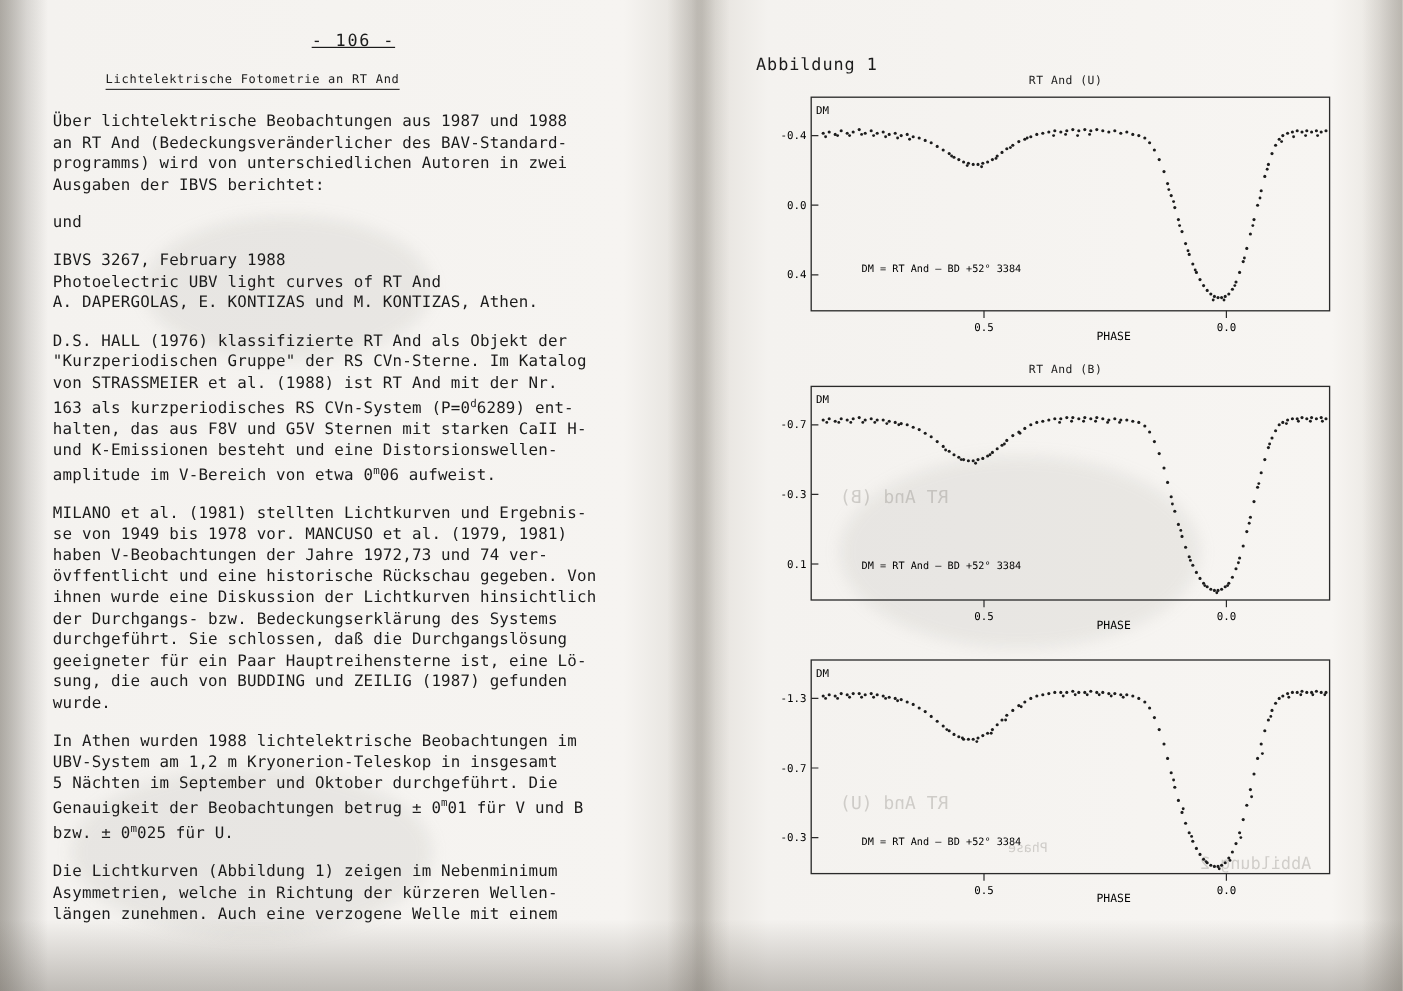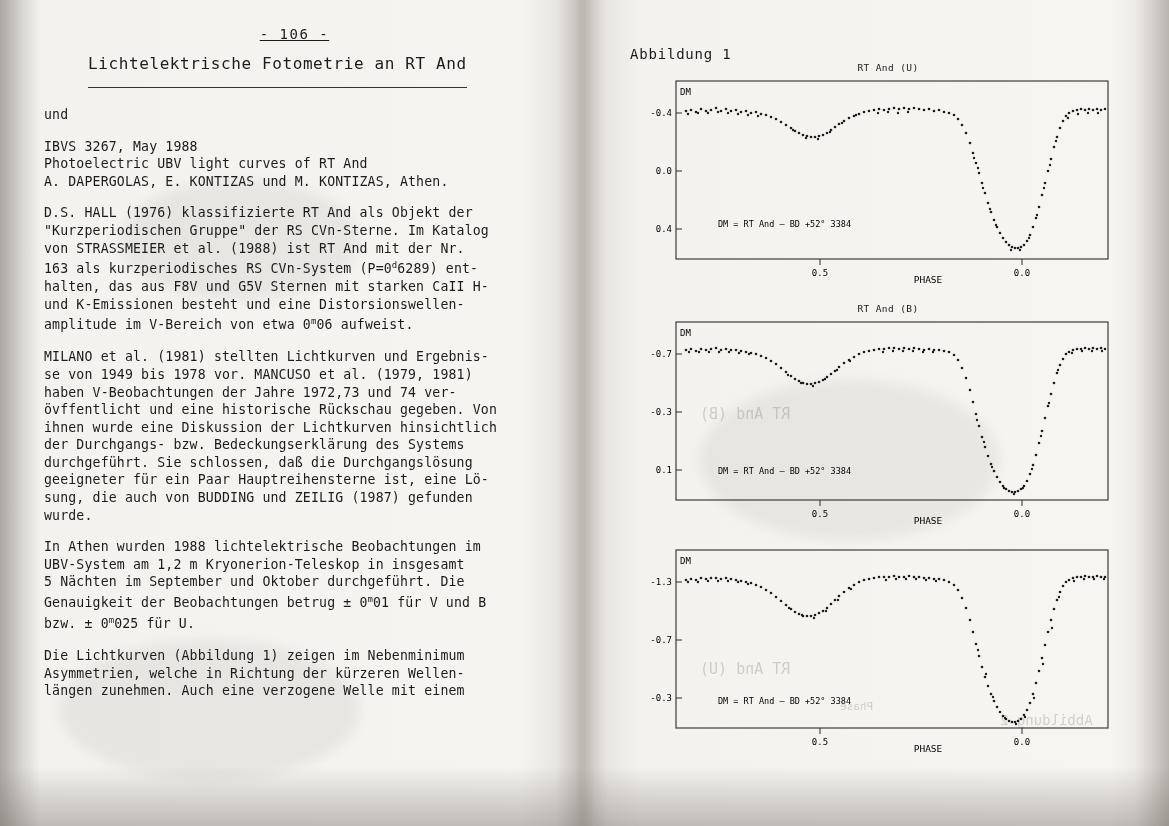--- a/index.html
+++ b/index.html
@@ -62,25 +62,25 @@
   }
   .page-num {
     text-align: center;
     font-size: 14px;
     letter-spacing: 1.5px;
     margin-bottom: 12px;
     text-decoration: underline;
   }
   .left-page .page-num { margin-left: -4px; }
   .doc-title {
-    font-size: 16px;
+    font-size: 10px;
     letter-spacing: 0.6px;
     text-align: center;
     border-bottom: 1px solid #333;
-    padding-bottom: 14px;
+    padding-bottom: 2px;
     display: inline-block;
     margin-left: 44px;
     margin-bottom: 18px;
   }
   .para {
     font-size: 13.2px;
     line-height: 17.6px;
     letter-spacing: 0.15px;
     margin: 0 0 14px 0;
     white-space: pre-wrap;
@@ -160,22 +160,26 @@
   <div class="ghost" style="left:700px;top:660px;font-size:15px;">RT And (U)</div>
   <div class="ghost" style="left:1000px;top:712px;font-size:14px;">Abbildung 2</div>
   <div class="ghost" style="left:840px;top:700px;font-size:11px;">Phase</div>
 
   <div class="left-page">
     <div class="page-num">- 106 -</div>
     <div style="text-align:left;">
       <span class="doc-title">Lichtelektrische Fotometrie an RT And</span>
     </div>
 
+    <p class="para">Über lichtelektrische Beobachtungen aus 1987 und 1988
+an RT And (Bedeckungsveränderlicher des BAV-Standard-
+programms) wird von unterschiedlichen Autoren in zwei
+Ausgaben der IBVS berichtet:</p>
     <p class="para">und</p>
-    <p class="para">IBVS 3267, May 1988
+    <p class="para">IBVS 3267, February 1988
 Photoelectric UBV light curves of RT And
 A. DAPERGOLAS, E. KONTIZAS und M. KONTIZAS, Athen.</p>
     <p class="para">D.S. HALL (1976) klassifizierte RT And als Objekt der
 "Kurzperiodischen Gruppe" der RS CVn-Sterne. Im Katalog
 von STRASSMEIER et al. (1988) ist RT And mit der Nr.
 163 als kurzperiodisches RS CVn-System (P=0<sup class="m">d</sup>6289) ent-
 halten, das aus F8V und G5V Sternen mit starken CaII H-
 und K-Emissionen besteht und eine Distorsionswellen-
 amplitude im V-Bereich von etwa 0<sup class="m">m</sup>06 aufweist.</p>
     <p class="para">MILANO et al. (1981) stellten Lichtkurven und Ergebnis-

